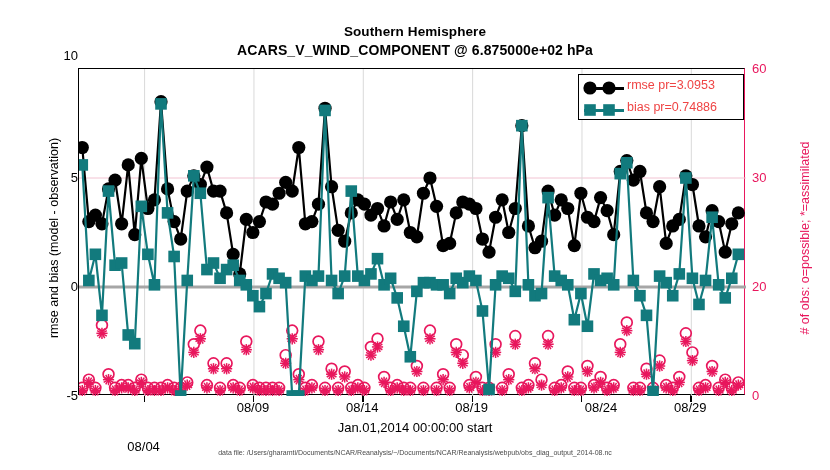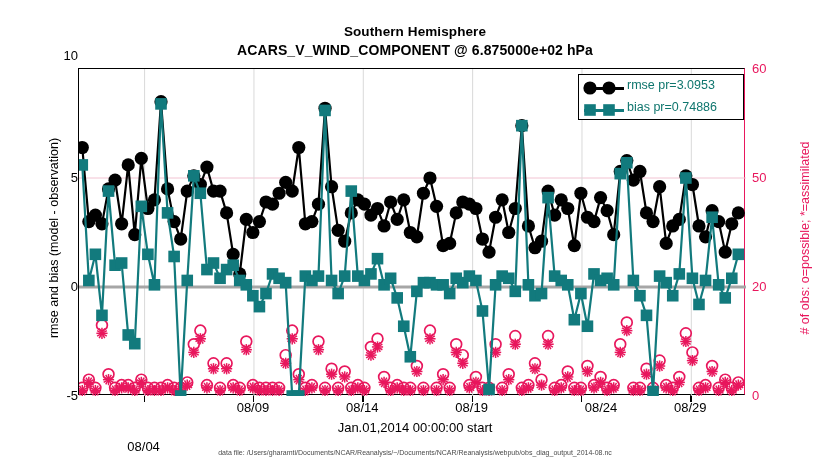--- a/index.html
+++ b/index.html
@@ -40,21 +40,21 @@
   #xlabel{position:absolute;left:0;top:420px;width:830px;text-align:center;
           font-size:13px;color:#000;}
   #footer{position:absolute;left:0;top:449px;width:830px;text-align:center;
           font-size:7px;color:#4a4a4a;}
 
   
   #legend{position:absolute;left:578px;top:74px;width:166px;height:46px;
           background:#fff;border:1px solid #000;box-sizing:border-box;}
   .lgrow{position:absolute;left:0;height:23px;width:166px;}
   .lgline{position:absolute;left:5px;top:11px;width:40px;height:2.6px;}
-  .lgtxt{position:absolute;left:48px;top:2px;font-size:12.5px;color:#0f766e;
+  .lgtxt{position:absolute;left:48px;top:2px;font-size:12.5px;color:#ef4444;
          white-space:nowrap;}
 </style>
 </head>
 <body>
 
 <div id="fig">
 
   <div class="ttl" id="title1">Southern Hemisphere</div>
   <div class="ttl" id="title2">ACARS_V_WIND_COMPONENT @ 6.875000e+02 hPa</div>
 
@@ -64,21 +64,21 @@
   <div id="ticks-left">
       <div class="ytick" style="top: 55px;">10</div>
       <div class="ytick" style="top: 177px;">5</div>
       <div class="ytickmark" style="top: 177px;"></div>
       <div class="ytick" style="top: 286px;">0</div>
       <div class="ytickmark" style="top: 286px;"></div>
       <div class="ytick" style="top: 395px;">-5</div>
     </div>
   <div id="ticks-right">
       <div class="y2tick" style="top: 68px;">60</div>
-      <div class="y2tick" style="top: 177px;">50</div>
+      <div class="y2tick" style="top: 177px;">30</div>
       <div class="y2tickmark" style="top: 177px;"></div>
       <div class="y2tick" style="top: 286px;">20</div>
       <div class="y2tickmark" style="top: 286px;"></div>
       <div class="y2tick" style="top: 395px;">0</div>
     </div>
   <div id="ticks-bottom">
       <div class="xtick" style="left: 143.607px; margin-top: 39px;">08/04</div>
       <div class="xtickmark" style="left: 143.607px;"></div>
       <div class="xtick" style="left: 252.951px;">08/09</div>
       <div class="xtickmark" style="left: 252.951px;"></div>

